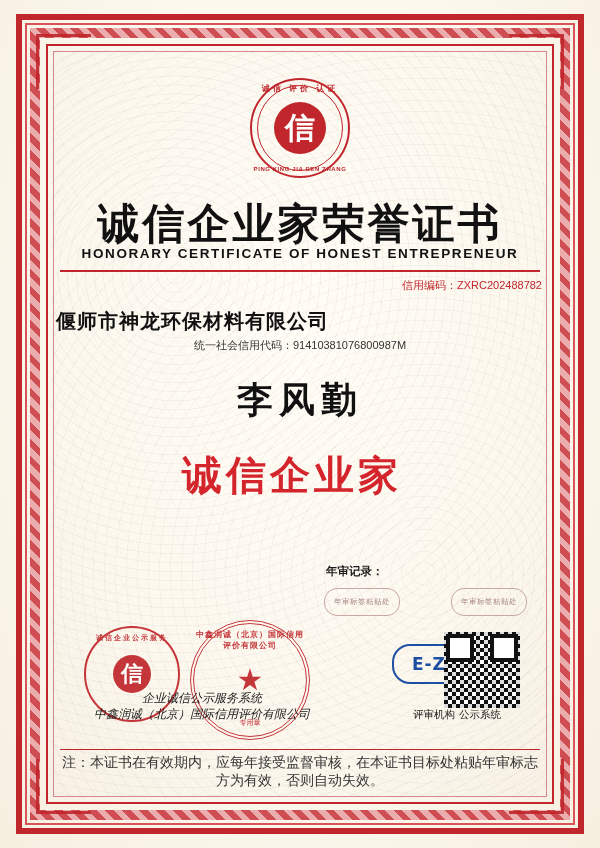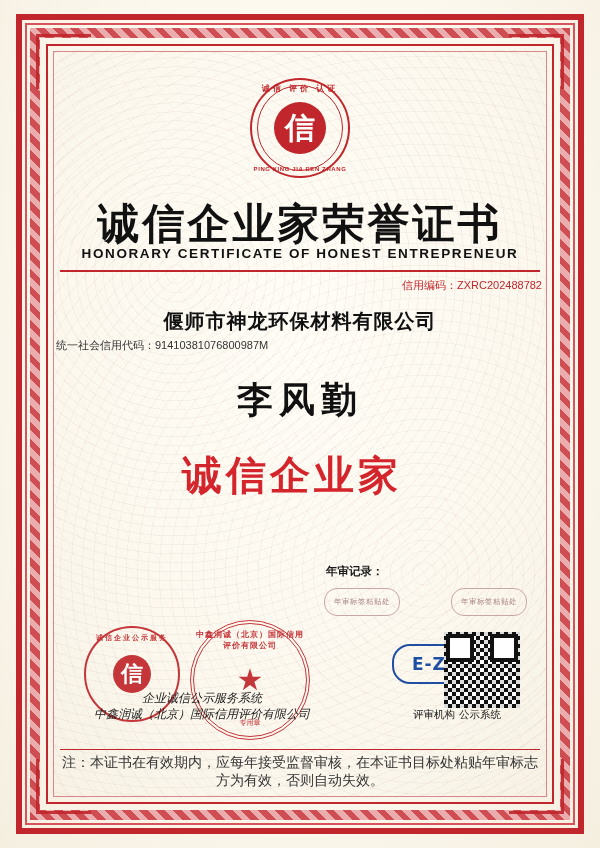--- a/index.html
+++ b/index.html
@@ -102,26 +102,26 @@
     font-size:13.5px;color:#111;letter-spacing:1.6px;font-weight:bold;
   }
   .rule{
     position:absolute;top:214px;left:4px;right:4px;height:2px;background:#c0262b;
   }
   .credit-no{
     position:absolute;top:222px;right:2px;
     font-size:11px;color:#c0262b;
   }
   .company{
-    position:absolute;top:252px;left:0;right:0;text-align:center;
+    position:absolute;top:252px;left:0;right:0;text-align:left;
     font-size:20px;font-weight:bold;color:#111;letter-spacing:1px;
     font-family:"DejaVu Sans", sans-serif;
   }
   .uscc{
-    position:absolute;top:282px;left:0;right:0;
+    position:absolute;top:282px;left:0;right:0;text-align:center;
     font-size:11px;color:#333;
   }
   .person{
     position:absolute;top:320px;left:0;right:0;text-align:center;
     font-size:36px;font-weight:bold;color:#111;letter-spacing:6px;
     font-family:"DejaVu Sans", sans-serif;
   }
   .award{
     position:absolute;top:392px;left:0;right:16px;text-align:center;
     font-size:40px;font-weight:bold;color:#d4242c;letter-spacing:4px;

